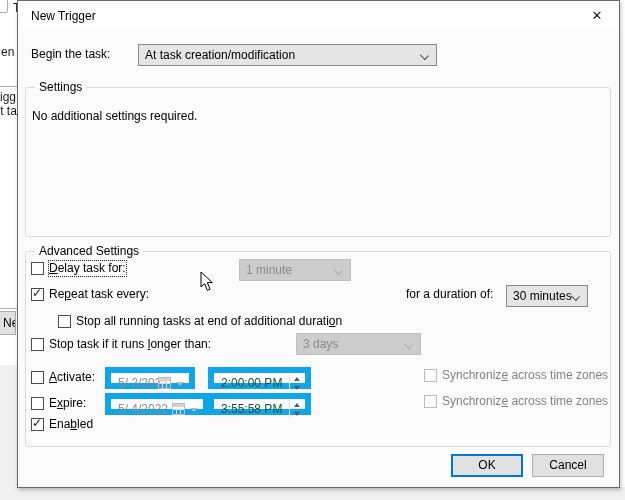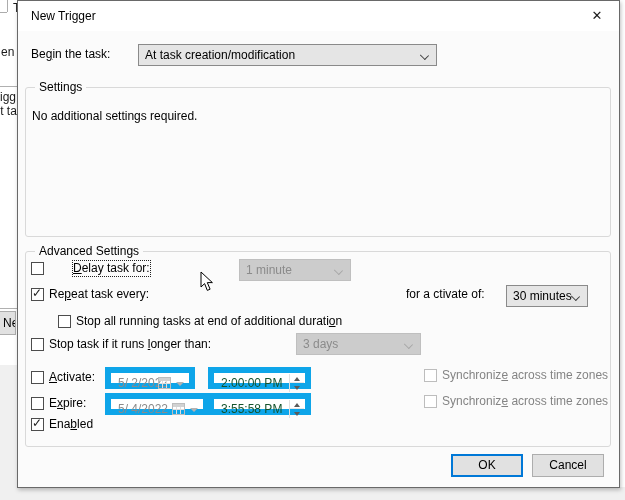--- a/index.html
+++ b/index.html
@@ -112,31 +112,31 @@
   <div class="abs group" style="left:7px; top:86px; width:586px; height:150px;">
     <div class="abs group-label">Settings</div>
     <div class="abs" style="left:6px; top:21px; white-space:nowrap;">No additional settings required.</div>
   </div>
 
   <div class="abs group" style="left:7px; top:250px; width:586px; height:196px;">
     <div class="abs group-label">Advanced Settings</div>
   </div>
 
   <div class="abs cb" style="left:13px; top:261px;"></div>
-  <div class="abs lbl focus" style="left:31px; top:260px;margin-left:24px;"><span></span><span class="mn">D</span><span>elay task for:</span></div>
+  <div class="abs lbl focus" style="left:31px; top:260px;"><span></span><span class="mn">D</span><span>elay task for:</span></div>
   <div class="abs combo disabled" style="left:221px; top:258px; width:112px;">
     <span class="combo-text">1 minute</span>
     <span class="chev"></span>
   </div>
 
   <div class="abs cb" style="left:13px; top:287px;">
     <span class="mark">✓</span>
   </div>
   <div class="abs lbl" style="left:31px; top:286px;"><span>Re</span><span class="mn">p</span><span>eat task every:</span></div>
-  <div class="abs lbl" style="left:388px; top:286px;">for a ctivate of:</div>
+  <div class="abs lbl" style="left:388px; top:286px;">for a duration of:</div>
   <div class="abs combo" style="left:488px; top:284px; width:82px;text-align:center;">
     <span class="combo-text">30 minutes</span>
     <span class="chev"></span>
   </div>
 
   <div class="abs cb" style="left:40px; top:314px;"></div>
   <div class="abs lbl" style="left:58px; top:313px;"><span>Stop all running tasks at end of additional durati</span><span class="mn">o</span><span>n</span></div>
 
   <div class="abs cb" style="left:13px; top:337px;"></div>
   <div class="abs lbl" style="left:31px; top:336px;"><span>Stop task if it runs </span><span class="mn">l</span><span>onger than:</span></div>

